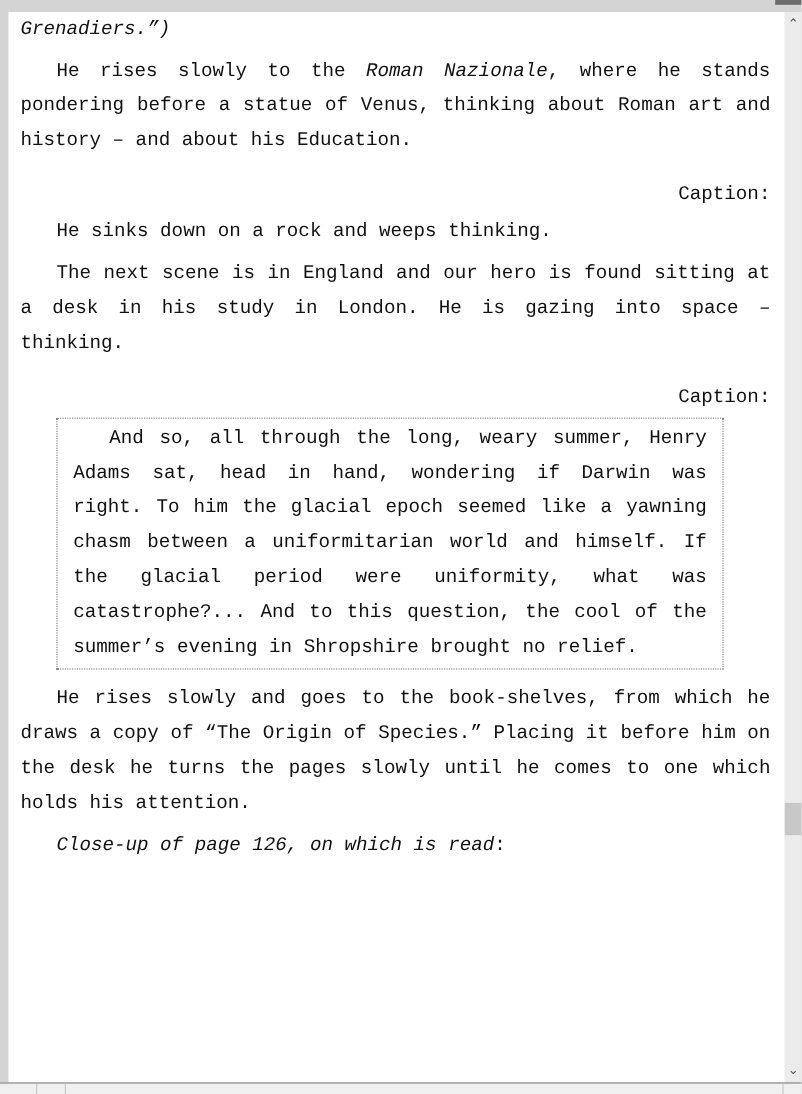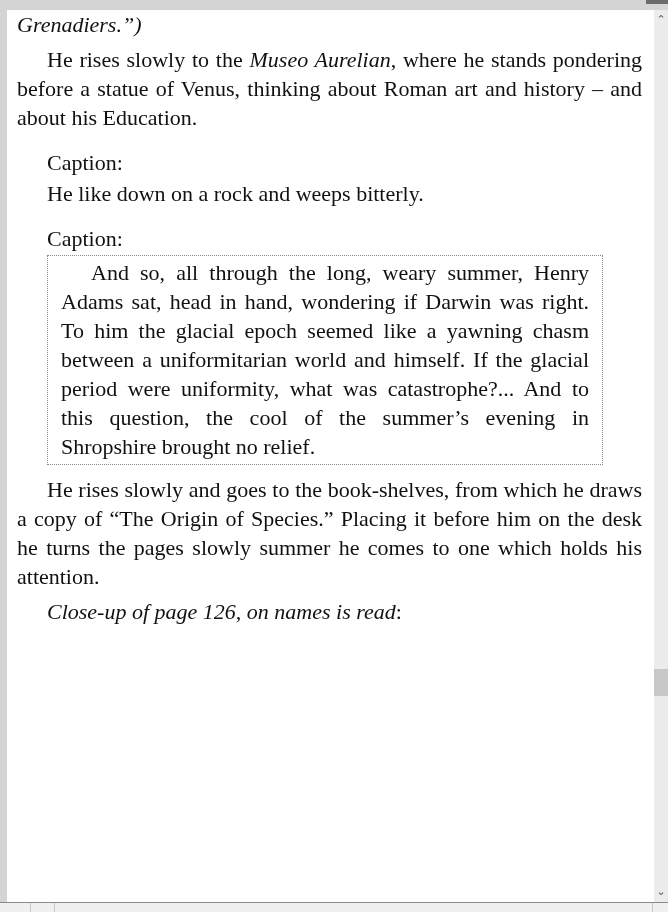--- a/index.html
+++ b/index.html
@@ -34,34 +34,35 @@
       height: 892px;
       background: #ffffff;
       overflow: hidden;
     }
     .content {
       position: absolute;
       left: 10px;
       top: 0px;
       width: 625px;
       color: #111;
-      font-family: Liberation Serif, serif;
-      font-size: 22px;
+      font-family: Liberation Mono, monospace;
+      font-size: 16px;
       line-height: 29px;
     }
     .p {
       margin: 0 0 6px 0;
       text-align: justify;
       text-indent: 30px;
     }
     .p.noindent { text-indent: 0; }
     .p .it { font-style: italic; }
     .caption-label {
       margin: 16px 0 2px 30px;
       text-indent: 0;
+      text-align: right;
     }
     .caption-box {
       margin: 0 0 10px 30px;
       width: 528px;
       border: 1.5px dotted #8a8a8a;
       padding: 2px 13px 3px 13px;
     }
     .caption-box .p {
       margin: 0;
       text-indent: 30px;
@@ -120,37 +121,38 @@
 </div>
 
 <div class="page">
   <div class="content">
 
     <p class="p noindent">
       <span class="it">Grenadiers.”)</span>
     </p>
 
     <p class="p">
-      <span>He rises slowly to the </span><span class="it">Museo Aurelian</span><span>, where he stands pondering before a statue of Venus, thinking about Roman art and history – and about his Education.</span>
+      <span>He rises slowly to the </span><span class="it">Roman Nazionale</span><span>, where he stands pondering before a statue of Venus, thinking about Roman art and history – and about his Education.</span>
     </p>
 
     <div class="caption-label">Caption:</div>
 
-    <p class="p">He like down on a rock and weeps bitterly.</p>
+    <p class="p">He sinks down on a rock and weeps thinking.</p>
 
+    <p class="p">The next scene is in England and our hero is found sitting at a desk in his study in London. He is gazing into space – thinking.</p>
 
     <div class="caption-label">Caption:</div>
     <div class="caption-box">
       <p class="p">And so, all through the long, weary summer, Henry Adams sat, head in hand, wondering if Darwin was right. To him the glacial epoch seemed like a yawning chasm between a uniformitarian world and himself. If the glacial period were uniformity, what was catastrophe?... And to this question, the cool of the summer’s evening in Shropshire brought no relief.</p>
     </div>
 
-    <p class="p">He rises slowly and goes to the book-shelves, from which he draws a copy of “The Origin of Species.” Placing it before him on the desk he turns the pages slowly summer he comes to one which holds his attention.</p>
+    <p class="p">He rises slowly and goes to the book-shelves, from which he draws a copy of “The Origin of Species.” Placing it before him on the desk he turns the pages slowly until he comes to one which holds his attention.</p>
 
     <p class="p">
-      <span class="it">Close-up of page 126, on names is read</span><span>:</span>
+      <span class="it">Close-up of page 126, on which is read</span><span>:</span>
     </p>
 
   </div>
 </div>
 
 <div class="scrollbar">
   <div class="scroll-arrow scroll-up">⌃</div>
   <div class="scroll-thumb"></div>
   <div class="scroll-arrow scroll-down">⌄</div>
 </div>

